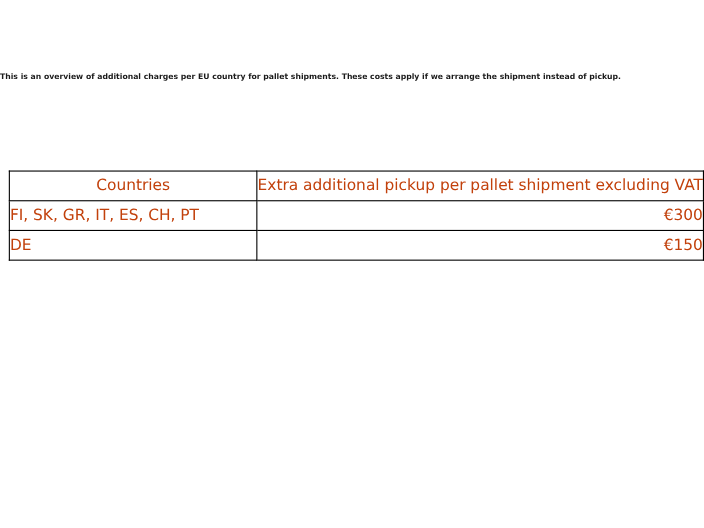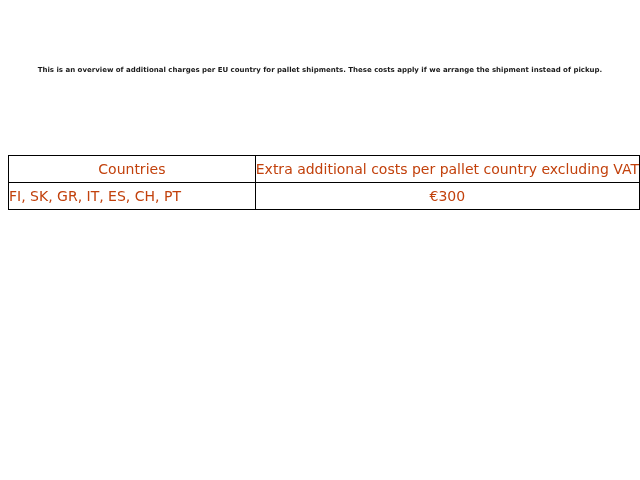--- a/index.html
+++ b/index.html
@@ -12,21 +12,21 @@
     width: 640px;
     height: 480px;
     background: #ffffff;
     overflow: hidden;
     font-family: "DejaVu Sans", "Liberation Sans", sans-serif;
   }
   .figure-title {
     position: absolute;
     top: 66px;
     left: 0;
-    width: 640px;
+    width: 550px;
     text-align: center;
     font-size: 7px;
     font-weight: bold;
     letter-spacing: 0px;
     color: #1a1a1a;
     white-space: nowrap;
   }
   table.charges {
     position: absolute;
     left: 8px;
@@ -50,43 +50,47 @@
   }
   table.charges th {
     text-align: center;
     font-weight: 400;
   }
   td.countries-cell {
     text-align: left;
     padding-left: 24px;
   }
   td.cost-cell {
-    text-align: center;
+    text-align: right;
     padding-left: 34px;
   }
 </style>
 </head>
 <body>
 
 <div class="canvas">
 
   <div class="figure-title">This is an overview of additional charges per EU country for pallet shipments. These costs apply if we arrange the shipment instead of pickup.</div>
 
   <table class="charges">
     <colgroup>
       <col style="width:263px">
       <col style="width:358px">
     </colgroup>
     <thead>
       <tr>
         <th>Countries</th>
-        <th>Extra additional costs per pallet country excluding VAT</th>
+        <th>Extra additional pickup per pallet shipment excluding VAT</th>
       </tr>
     </thead>
     <tbody>
       <tr>
         <td class="countries-cell">FI, SK, GR, IT, ES, CH, PT</td>
         <td class="cost-cell">€300</td>
       </tr>
+      <tr>
+        <td class="countries-cell">DE</td>
+        <td class="cost-cell">€150</td>
+      </tr>
     </tbody>
   </table>
 
 </div>
 
 </body></html>

